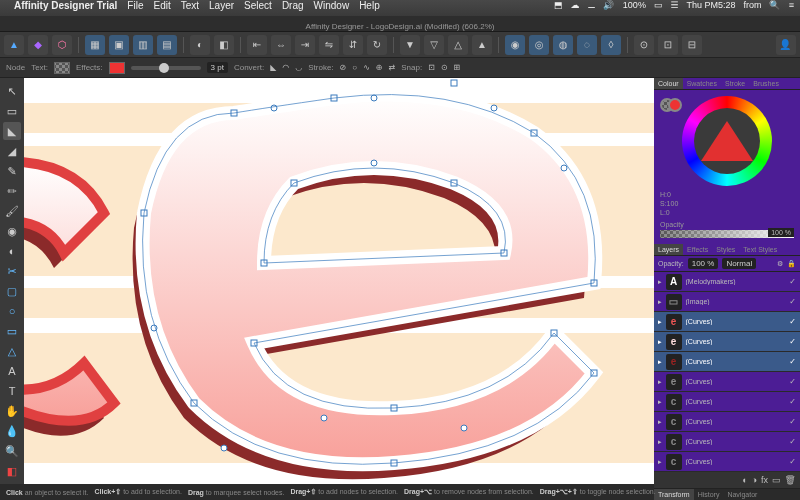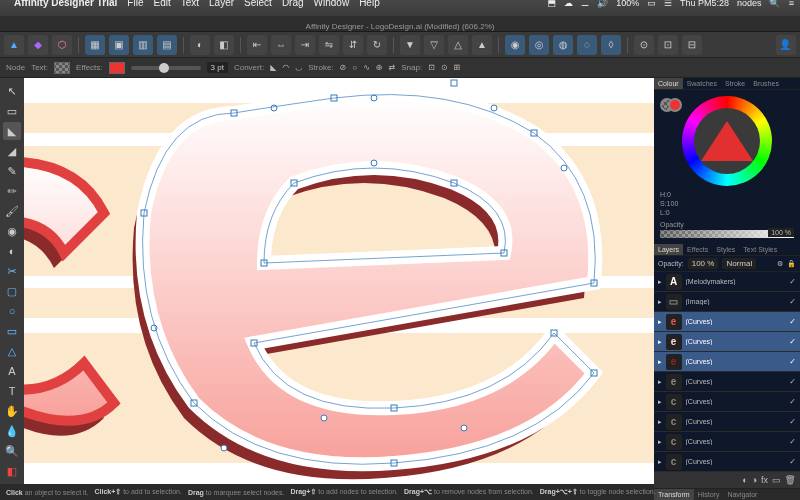--- a/index.html
+++ b/index.html
@@ -1,17 +1,17 @@
 <!DOCTYPE html>
 <html><head>
 <meta charset="utf-8">
 <style>
 * { margin:0; padding:0; box-sizing:border-box; font-family:-apple-system,Helvetica,Arial,sans-serif; }
 body { width:800px; height:500px; background:#333; overflow:hidden; font-size:9px; color:#bbb; }
-.menubar { height:16px; background:linear-gradient(#484848,#3a3a3a); display:flex; align-items:flex-end; padding:8px 6px; font-size:10px; color:#eee; }
+.menubar { height:16px; background:linear-gradient(#484848,#3a3a3a); display:flex; align-items:flex-start; padding:0 6px; font-size:10px; color:#eee; }
 .menubar .apple { margin-right:8px; }
 .menubar .mitem { margin-right:10px; cursor:default; }
 .menubar .bold { font-weight:600; }
 .menubar .spacer { flex:1; }
 .menubar .ricon { margin-left:8px; font-size:9px; }
 .tabbar { height:16px; background:#2d2d2d; display:flex; align-items:flex-end; justify-content:center; font-size:8px; color:#999; border-bottom:1px solid #1a1a1a; }
 .toolbar { height:26px; background:#3a3a3a; display:flex; align-items:center; padding:0 4px; gap:4px; border-bottom:1px solid #222; }
 .tbtn { width:20px; height:20px; background:#444; border-radius:3px; display:flex; align-items:center; justify-content:center; font-size:10px; color:#ccc; }
 .tbtn.accent { background:#3a5a7a; }
 .tsep { width:1px; height:16px; background:#555; margin:0 2px; }
@@ -22,21 +22,21 @@
 .slider { width:70px; height:4px; background:#555; border-radius:2px; position:relative; }
 .slider::after { content:''; position:absolute; left:40%; top:-3px; width:10px; height:10px; background:#ccc; border-radius:50%; }
 .numfield { background:#222; padding:1px 4px; border-radius:2px; color:#ccc; font-size:8px; }
 .main { display:flex; height:406px; }
 .lefttools { width:24px; background:#3a3a3a; display:flex; flex-direction:column; align-items:center; padding-top:4px; gap:2px; }
 .ltool { width:18px; height:18px; display:flex; align-items:center; justify-content:center; font-size:11px; color:#ccc; border-radius:2px; }
 .ltool.sel { background:#555; }
 .canvas { flex:1; background:#fff; position:relative; overflow:hidden; }
 .canvas .stripe { position:absolute; left:0; right:0; background:#fce8cc; }
 .canvas svg { position:absolute; inset:0; }
-.right { width:146px; background:#0f172a; display:flex; flex-direction:column; }
+.right { width:146px; background:#4c1d95; display:flex; flex-direction:column; }
 .paneltabs { height:14px; display:flex; font-size:7px; color:#888; border-bottom:1px solid #222; }
 .paneltabs .ptab { padding:2px 4px; }
 .paneltabs .ptab.act { color:#ddd; background:#444; }
 .colourpanel { padding:6px; }
 .wheel { width:90px; height:90px; margin:0 auto; border-radius:50%; background:conic-gradient(red,yellow,lime,cyan,blue,magenta,red); position:relative; }
 .wheel::before { content:''; position:absolute; inset:12px; border-radius:50%; background:#3a3a3a; }
 .tri { position:absolute; left:50%; top:50%; transform:translate(-50%,-50%); width:0; height:0; border-left:26px solid transparent; border-right:26px solid transparent; border-bottom:40px solid #e33; filter:brightness(0.95);}
 .colorpick { position:absolute; top:8px; left:6px; display:flex; }
 .swatchcirc { width:14px; height:14px; border-radius:50%; border:2px solid #888; }
 .hsl { font-size:7px; color:#999; line-height:1.3; margin-top:4px; }
@@ -72,21 +72,21 @@
   <span class="mitem">Help</span>
   <span class="spacer"></span>
   <span class="ricon">⬒</span>
   <span class="ricon">☁</span>
   <span class="ricon">⚊</span>
   <span class="ricon">🔊</span>
   <span class="ricon">100%</span>
   <span class="ricon">▭</span>
   <span class="ricon">☰</span>
   <span class="ricon">Thu PM5:28</span>
-  <span class="ricon">nodes</span>
+  <span class="ricon">from</span>
   <span class="ricon">🔍</span>
   <span class="ricon">≡</span>
 </div>
 
 <div class="tabbar">
   <span>Affinity Designer - LogoDesign.ai (Modified) (606.2%)</span>
 </div>
 
 <div class="toolbar">
   <div class="tbtn" style="color:#5af">▲</div>

